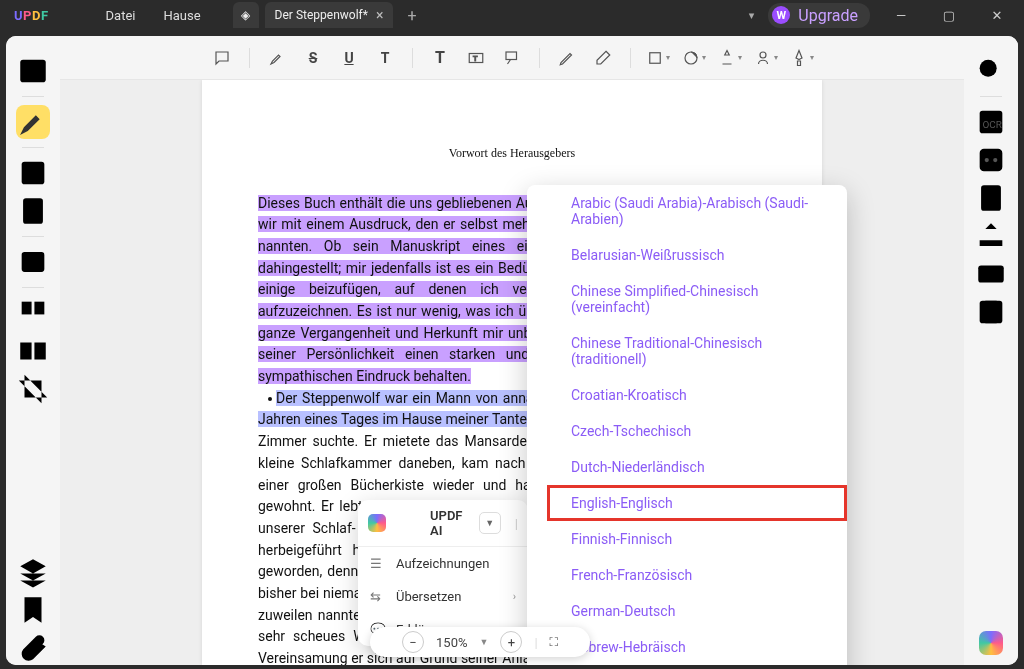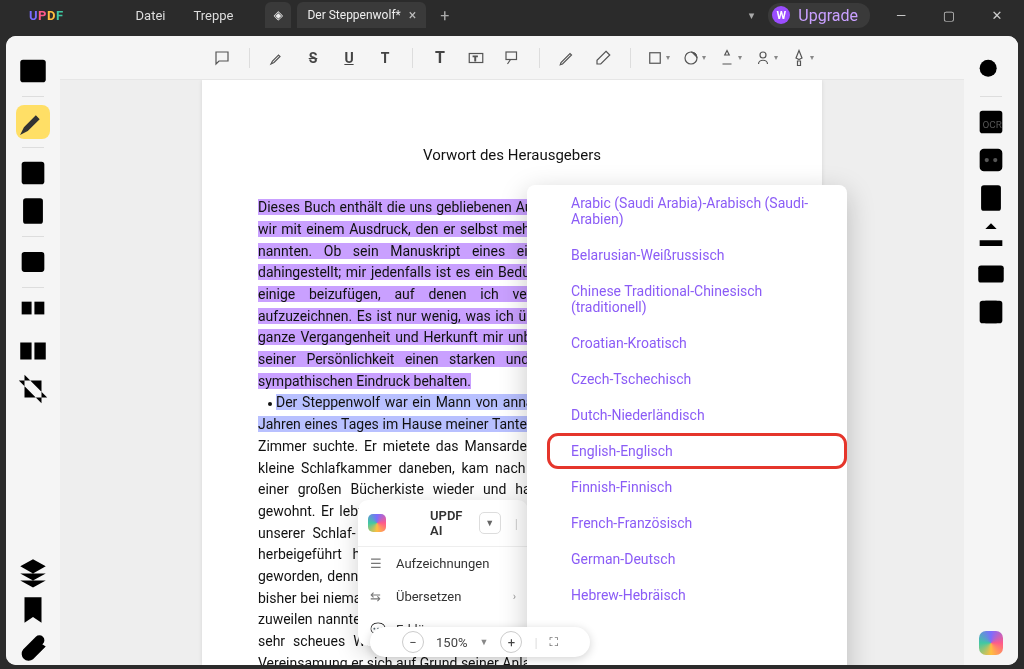--- a/index.html
+++ b/index.html
@@ -1,18 +1,18 @@
 <!DOCTYPE html>
 <html><head>
 <meta charset="utf-8">
 <style>
   * { box-sizing: border-box; margin: 0; padding: 0; font-family: -apple-system, BlinkMacSystemFont, "Segoe UI", Roboto, Arial, sans-serif; }
   html, body { width: 1024px; height: 669px; overflow: hidden; background:#2b2b2b; }
   .titlebar { height: 30px; background:#2b2b2b; display:flex; align-items:center; color:#ccc; font-size:13px; }
-  .logo { font-weight:700; padding:0 29px; letter-spacing:.5px; }
+  .logo { font-weight:700; padding:0 14px; letter-spacing:.5px; }
   .logo .u { color:#7b6cff; } .logo .p { color:#ff5a8a; } .logo .d { color:#ffbf3f; } .logo .f { color:#3fc9a3; }
   .menu { display:flex; gap:28px; margin-left:18px;padding-left:25px; }
   .menu span { color:#ddd; cursor:pointer; }
   .tabbar { margin-left:32px; display:flex; align-items:center; gap:0; height:100%; }
   .tab { background:#3a3a3a; height:26px; border-radius:6px 6px 0 0; padding:0 10px; display:flex; align-items:center; gap:8px; color:#eee; font-size:12px; margin-right:6px; }
   .tab.small { width:26px; justify-content:center; }
   .tab .close { color:#bbb; font-size:14px; }
   .newtab { color:#aaa; font-size:16px; padding:0 8px; cursor:pointer; }
   .titlebar-right { margin-left:auto; display:flex; align-items:center; gap:14px; padding-right:10px; height:100%; }
   .down-arrow { color:#aaa; font-size:11px; }
@@ -32,51 +32,51 @@
 
   .center { flex:1; display:flex; flex-direction:column; background:#eeeeee; }
   .toolbar { height:44px; background:#f5f5f5; display:flex; align-items:center; justify-content:center; gap:6px; border-bottom:1px solid #e6e6e6; }
   .tool { width:30px; height:30px; border-radius:6px; display:flex; align-items:center; justify-content:center; color:#444; cursor:pointer; font-size:14px; }
   .tool svg { width:18px; height:18px; stroke:#555; fill:none; stroke-width:1.6; }
   .tool-sep { width:1px; height:20px; background:#ddd; margin:0 6px; }
   .tool .caret { font-size:8px; color:#888; margin-left:2px; }
 
   .page-area { flex:1; overflow:hidden; display:flex; justify-content:center; background:#eeeeee; position:relative; }
   .page { width:620px; background:#fff; margin-top:0; height:100%; box-shadow:0 0 4px rgba(0,0,0,.1); padding:64px 56px 0 56px; text-align:justify; font-family:"Times New Roman", Georgia, serif; font-size:14px; line-height:1.55; color:#111; }
-  .page .chapter { text-align:center; font-size:15px; margin-bottom:30px; }
+  .page .chapter { text-align:center; font-size:12px; margin-bottom:30px;font-family:Liberation Serif, serif; }
   .hl { background:#c9a0ff; }
   .hl2 { background:#b8c0ff; }
   .bullet { display:inline-block; width:4px; height:4px; background:#111; border-radius:50%; vertical-align:middle; margin:0 4px 0 10px; }
 
   .ai-popup { position:absolute; left:298px; top:420px; width:170px; background:#fff; border-radius:10px; box-shadow:0 6px 24px rgba(0,0,0,.18); overflow:hidden; font-size:13px; }
   .ai-head { display:flex; align-items:center; gap:8px; padding:8px 10px; border-bottom:1px solid #eee; }
   .ai-logo { width:18px; height:18px; border-radius:5px; background:conic-gradient(#7b6cff,#ff5a8a,#ffbf3f,#3fc9a3,#7b6cff); }
   .ai-head .title { font-weight:600; color:#333; flex:1;padding-left:36px; }
   .ai-head .dd { width:22px; height:22px; border:1px solid #ddd; border-radius:5px; display:flex; align-items:center; justify-content:center; font-size:9px; color:#666; }
   .ai-item { display:flex; align-items:center; gap:10px; padding:9px 12px; color:#333; cursor:pointer; }
   .ai-item .ico { width:16px; color:#777; font-size:13px; }
   .ai-item .chev { margin-left:auto; color:#999; font-size:11px; }
 
   .lang-popup { position:absolute; left:467px; top:105px; width:320px; height:560px; background:#fff; border-radius:8px; box-shadow:0 8px 28px rgba(0,0,0,.22); overflow:hidden; font-size:14px; }
   .lang-item { padding:10px 24px; color:#8b5cf6; cursor:pointer;margin-left:20px; }
-  .lang-item.hl-red { outline:3px solid #e5352b; outline-offset:-3px;border-radius:11px; }
+  .lang-item.hl-red { outline:3px solid #e5352b; outline-offset:-3px; }
 
   .zoombar { position:absolute; left:310px; bottom:8px; width:220px; height:30px; background:#fff; border-radius:16px; box-shadow:0 2px 10px rgba(0,0,0,.18); display:flex; align-items:center; justify-content:center; gap:12px; font-size:13px; color:#444; }
   .zoombar .zbtn { width:22px; height:22px; border:1px solid #ccc; border-radius:50%; display:flex; align-items:center; justify-content:center; cursor:pointer; font-size:13px; }
   .zoombar .caret { font-size:9px; color:#888; }
   .updf-ai-badge { width:24px; height:24px; border-radius:7px; background:conic-gradient(#7b6cff,#ff5a8a,#ffbf3f,#3fc9a3,#7b6cff); }
 </style>
 </head>
 <body>
 
 <div class="titlebar">
   <div class="logo"><span class="u">U</span><span class="p">P</span><span class="d">D</span><span class="f">F</span></div>
   <div class="menu">
     <span>Datei</span>
-    <span>Treppe</span>
+    <span>Hause</span>
   </div>
   <div class="tabbar">
     <div class="tab small">◈</div>
     <div class="tab">
       <span>Der Steppenwolf*</span>
       <span class="close">×</span>
     </div>
     <div class="newtab">+</div>
   </div>
   <div class="titlebar-right">
@@ -272,20 +272,21 @@
           </div>
           <div class="ai-item">
             <span class="ico">💬</span>
             <span>Erklären</span>
           </div>
         </div>
 
         <div class="lang-popup">
           <div class="lang-item">Arabic (Saudi Arabia)-Arabisch (Saudi-Arabien)</div>
           <div class="lang-item">Belarusian-Weißrussisch</div>
+          <div class="lang-item">Chinese Simplified-Chinesisch (vereinfacht)</div>
           <div class="lang-item">Chinese Traditional-Chinesisch (traditionell)</div>
           <div class="lang-item">Croatian-Kroatisch</div>
           <div class="lang-item">Czech-Tschechisch</div>
           <div class="lang-item">Dutch-Niederländisch</div>
           <div class="lang-item hl-red">English-Englisch</div>
           <div class="lang-item">Finnish-Finnisch</div>
           <div class="lang-item">French-Französisch</div>
           <div class="lang-item">German-Deutsch</div>
           <div class="lang-item">Hebrew-Hebräisch</div>
 

